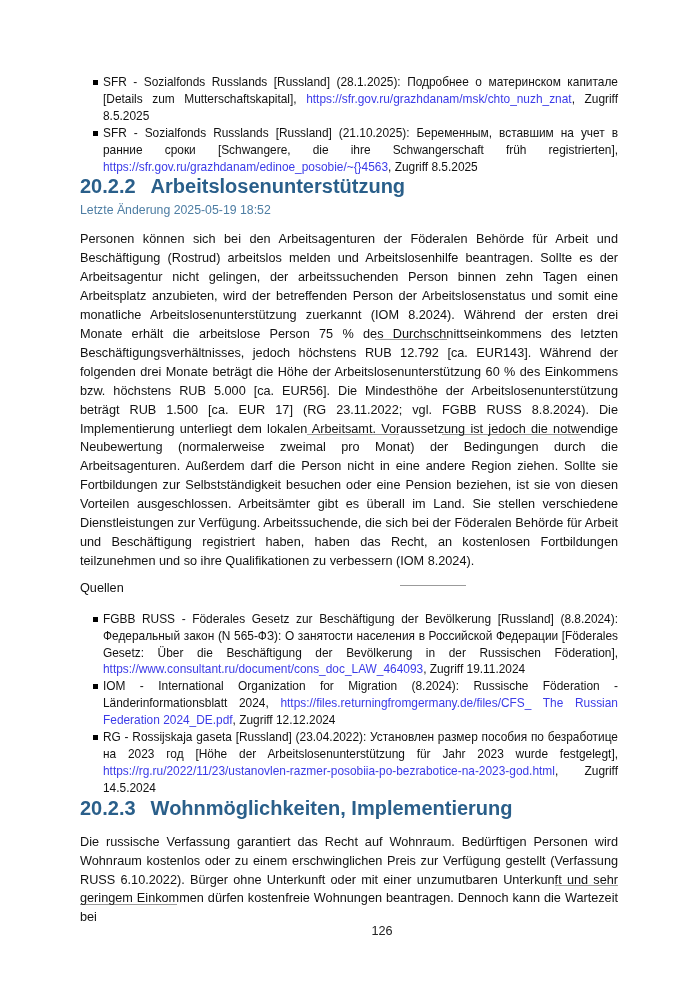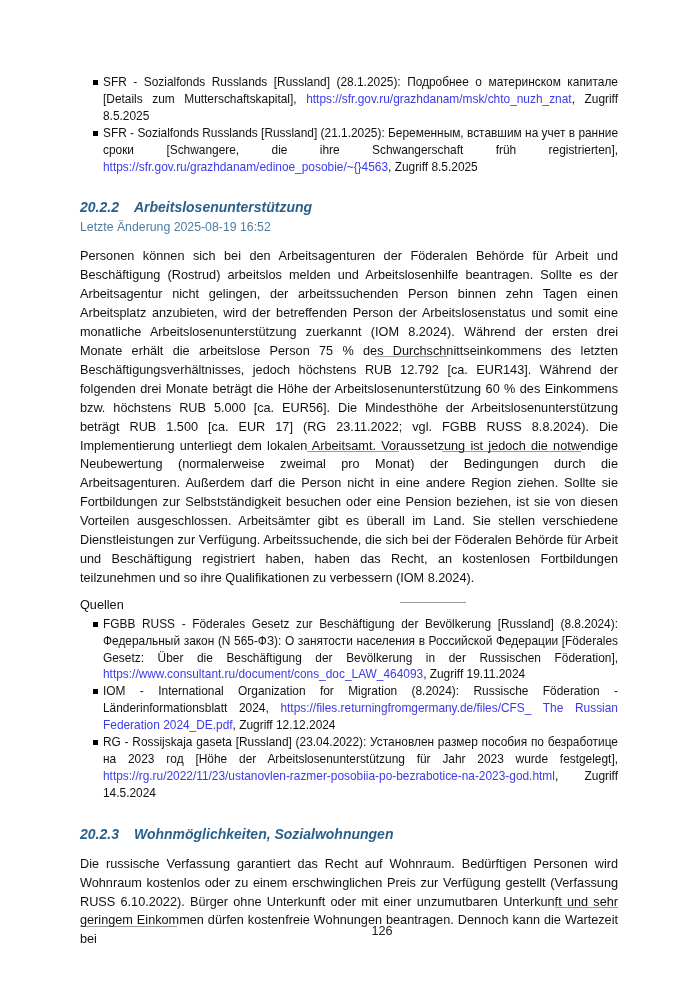--- a/index.html
+++ b/index.html
@@ -29,27 +29,25 @@
     position: relative;
     padding-left: 23px;
   }
   .src-list li .bullet-square {
     position: absolute;
     left: 13px; top: 6px;
     width: 5px; height: 5px;
     background: #000;
   }
   .top-list { margin-top: 70px; }
-  .sources-list { margin-top: 4px; }
+  .sources-list { margin-top: 16px; }
 
   .section-heading {
-    margin-top: 24px;
-    font-size: 14px;
+    font-size: 20px;
     font-weight: bold;
-    font-style: italic;
     color: var(--heading, #2a5f8a);
   }
   .section-heading .sec-num { margin-right: 15px; }
 
   .last-change {
     margin-top: 5px;
     font-size: 12.3px;
     color: var(--subheading, #4d7da3);
   }
 
@@ -86,28 +84,28 @@
 
 <div class="content">
 
   <ul class="src-list top-list">
     <li>
       <span class="bullet-square"></span>
       <span><span>SFR - Sozialfonds Russlands [Russland] (28.1.2025): Подробнее о материнском капитале [Details zum Mutterschaftskapital], </span><span class="seg-link">https://sfr.gov.ru/grazhdanam/msk/chto_nuzh_znat</span><span>, Zugriff 8.5.2025</span></span>
     </li>
     <li>
       <span class="bullet-square"></span>
-      <span><span>SFR - Sozialfonds Russlands [Russland] (21.1.2025): Беременным, вставшим на учет в ранние сроки [Schwangere, die ihre Schwangerschaft früh registrierten], </span><span class="seg-link">https://sfr.gov.ru/grazhdanam/edinoe_posobie/~{}4563</span><span>, Zugriff 8.5.2025</span></span>
+      <span><span>SFR - Sozialfonds Russlands [Russland] (21.10.2025): Беременным, вставшим на учет в ранние сроки [Schwangere, die ihre Schwangerschaft früh registrierten], </span><span class="seg-link">https://sfr.gov.ru/grazhdanam/edinoe_posobie/~{}4563</span><span>, Zugriff 8.5.2025</span></span>
     </li>
   </ul>
 
   <div class="section-heading">
     <span class="sec-num">20.2.2</span><span class="sec-title">Arbeitslosenunterstützung</span>
   </div>
-  <div class="last-change">Letzte Änderung 2025-08-19 16:52</div>
+  <div class="last-change">Letzte Änderung 2025-05-19 18:52</div>
 
   <p class="body-par"><span>Personen können sich bei den Arbeitsagenturen der Föderalen Behörde für Arbeit und Beschäftigung (Rostrud) arbeitslos melden und Arbeitslosenhilfe beantragen. Sollte es der Arbeitsagentur nicht gelingen, der arbeitssuchenden Person binnen zehn Tagen einen Arbeitsplatz anzubieten, wird der betreffenden Person der Arbeitslosenstatus und somit eine monatliche Arbeitslosenunterstützung zuerkannt (</span><span class="seg-cite">IOM 8.2024</span><span>). Während der ersten drei Monate erhält die arbeitslose Person 75 % des Durchschnittseinkommens des letzten Beschäftigungsverhältnisses, jedoch höchstens RUB 12.792 [ca. EUR143]. Während der folgenden drei Monate beträgt die Höhe der Arbeitslosenunterstützung 60 % des Einkommens bzw. höchstens RUB 5.000 [ca. EUR56]. Die Mindesthöhe der Arbeitslosenunterstützung beträgt RUB 1.500 [ca. EUR 17] (</span><span class="seg-cite">RG 23.11.2022</span><span>; vgl. </span><span class="seg-cite">FGBB RUSS 8.8.2024</span><span>). Die Implementierung unterliegt dem lokalen Arbeitsamt. Voraussetzung ist jedoch die notwendige Neubewertung (normalerweise zweimal pro Monat) der Bedingungen durch die Arbeitsagenturen. Außerdem darf die Person nicht in eine andere Region ziehen. Sollte sie Fortbildungen zur Selbstständigkeit besuchen oder eine Pension beziehen, ist sie von diesen Vorteilen ausgeschlossen. Arbeitsämter gibt es überall im Land. Sie stellen verschiedene Dienstleistungen zur Verfügung. Arbeitssuchende, die sich bei der Föderalen Behörde für Arbeit und Beschäftigung registriert haben, haben das Recht, an kostenlosen Fortbildungen teilzunehmen und so ihre Qualifikationen zu verbessern (</span><span class="seg-cite">IOM 8.2024</span><span>).</span></p>
 
   <p class="quellen-label">Quellen</p>
 
   <ul class="src-list sources-list">
     <li>
       <span class="bullet-square"></span>
       <span><span>FGBB RUSS - Föderales Gesetz zur Beschäftigung der Bevölkerung [Russland] (8.8.2024): Федеральный закон (N 565-ФЗ): О занятости населения в Российской Федерации [Föderales Gesetz: Über die Beschäftigung der Bevölkerung in der Russischen Föderation], </span><span class="seg-link">https://www.consultant.ru/document/cons_doc_LAW_464093</span><span>, Zugriff 19.11.2024</span></span>
     </li>
@@ -115,20 +113,20 @@
       <span class="bullet-square"></span>
       <span><span>IOM - International Organization for Migration (8.2024): Russische Föderation - Länderinformationsblatt 2024, </span><span class="seg-link">https://files.returningfromgermany.de/files/CFS_ The Russian Federation 2024_DE.pdf</span><span>, Zugriff 12.12.2024</span></span>
     </li>
     <li>
       <span class="bullet-square"></span>
       <span><span>RG - Rossijskaja gaseta [Russland] (23.04.2022): Установлен размер пособия по безработице на 2023 год [Höhe der Arbeitslosenunterstützung für Jahr 2023 wurde festgelegt], </span><span class="seg-link">https://rg.ru/2022/11/23/ustanovlen-razmer-posobiia-po-bezrabotice-na-2023-god.html</span><span>, Zugriff 14.5.2024</span></span>
     </li>
   </ul>
 
   <div class="section-heading">
-    <span class="sec-num">20.2.3</span><span class="sec-title">Wohnmöglichkeiten, Sozialwohnungen</span>
+    <span class="sec-num">20.2.3</span><span class="sec-title">Wohnmöglichkeiten, Implementierung</span>
   </div>
 
   <p class="body-par"><span>Die russische Verfassung garantiert das Recht auf Wohnraum. Bedürftigen Personen wird Wohnraum kostenlos oder zu einem erschwinglichen Preis zur Verfügung gestellt (</span><span class="seg-cite">Verfassung RUSS 6.10.2022</span><span>). Bürger ohne Unterkunft oder mit einer unzumutbaren Unterkunft und sehr geringem Einkommen dürfen kostenfreie Wohnungen beantragen. Dennoch kann die Wartezeit bei</span></p>
 
 </div>
 
 <div class="pagenum">126</div>
 
 </body></html>

